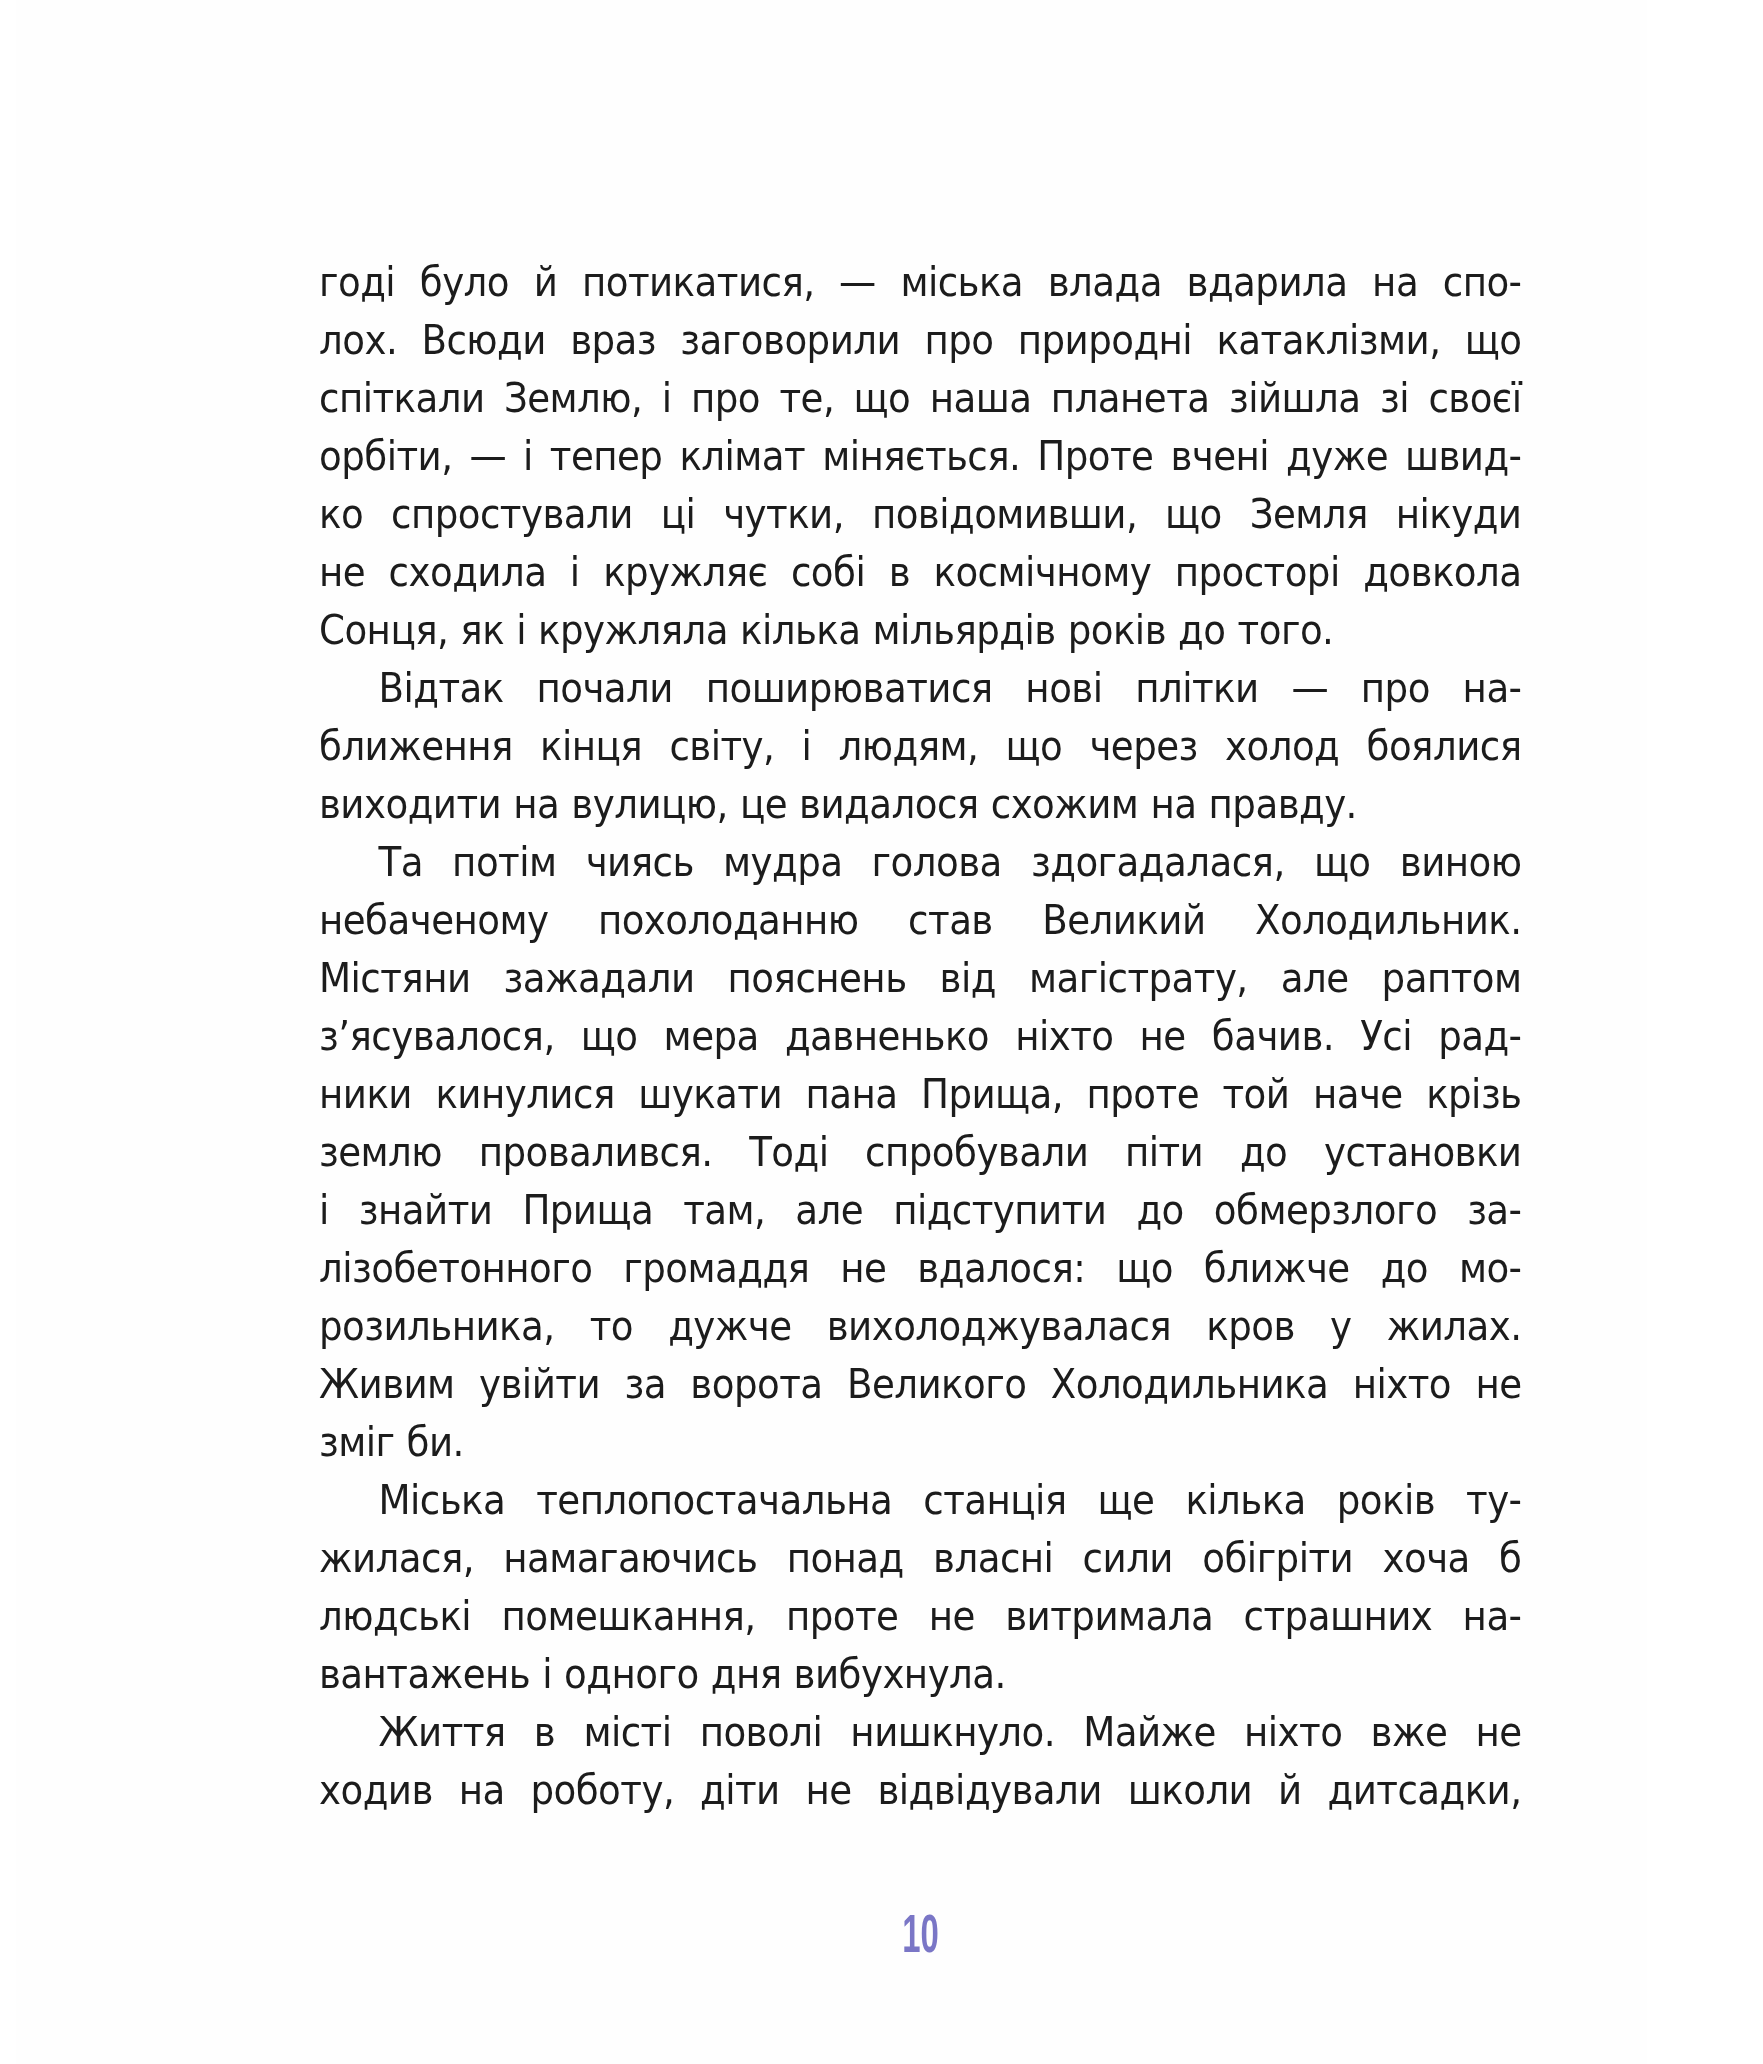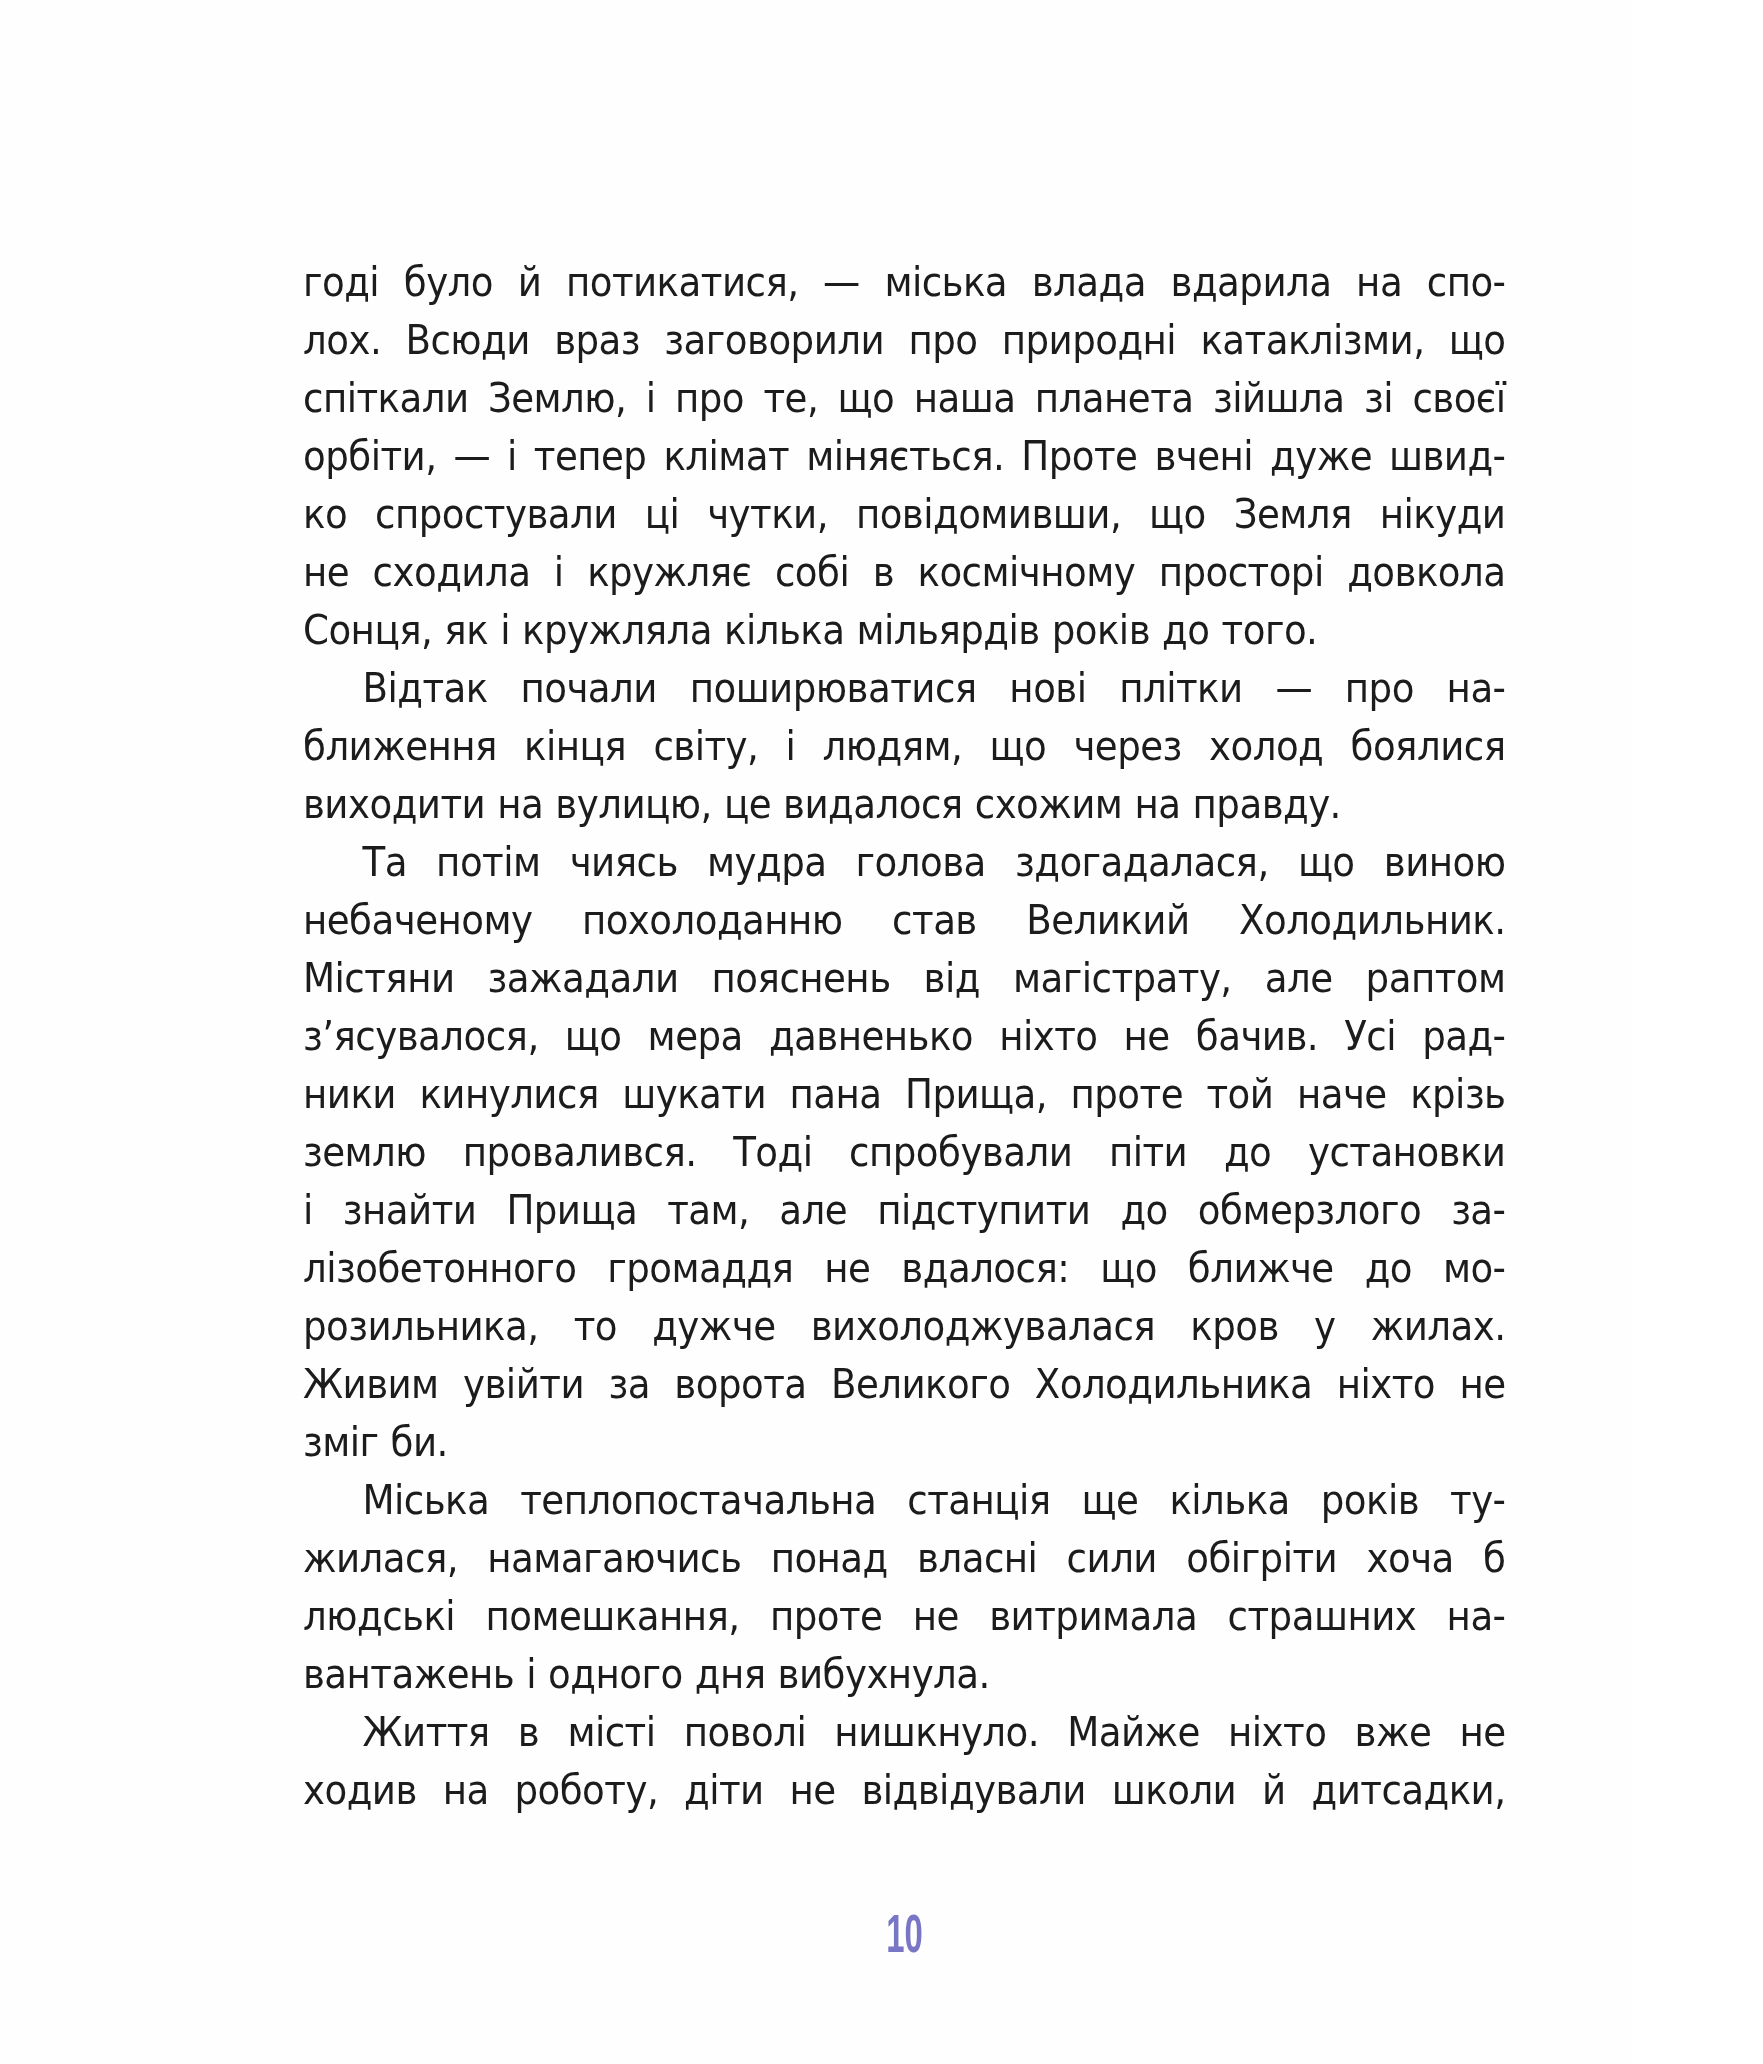--- a/index.html
+++ b/index.html
@@ -1,17 +1,17 @@
 <!DOCTYPE html>
 <html style="font-size:14.7px"><head>
 <meta charset="utf-8">
 <style>
   html, body { margin: 0; padding: 0; background: #ffffff; }
   body { width: 1763px; height: 2064px; position: relative; overflow: hidden; }
-  .page { position: absolute; left: 0; top: 0; width: 1631px; height: 2064px; background: #fefefe; }
+  .page { position: absolute; left: 16px; top: 0; width: 1631px; height: 2064px; background: #fefefe; }
   .text-block {
     position: absolute;
     left: 303px;
     top: 253px;
     width: 1203px;
     font-family: "DejaVu Sans", sans-serif;
     font-size: 40px;
     line-height: 58px;
     color: #1c1c1c;
     letter-spacing: -0.6px;

